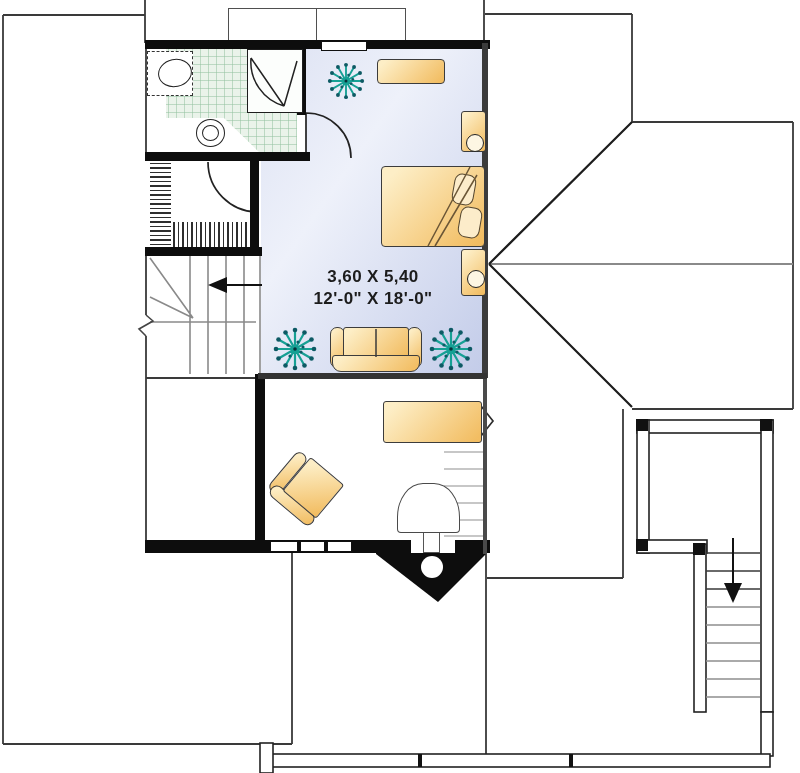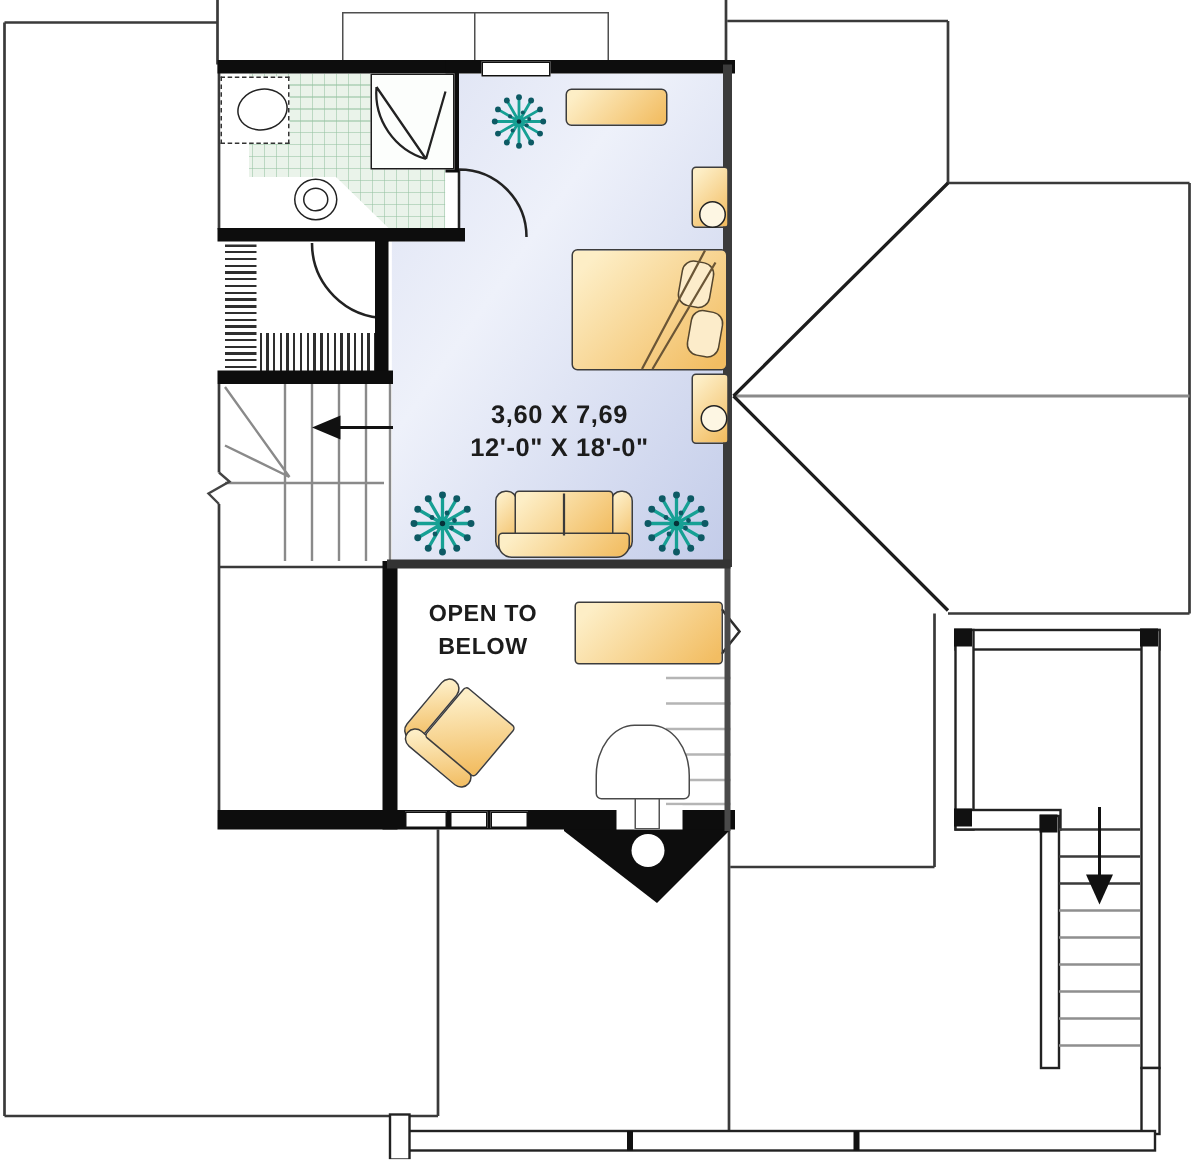--- a/index.html
+++ b/index.html
@@ -177,21 +177,17 @@
     <use href="#plantSym" transform="translate(451,349)"></use>
     <use href="#plantSym" transform="translate(346,81) scale(0.85)"></use>
     <g stroke="#222" stroke-width="1.5" fill="none">
       <path d="M251,58 L284,106 M297,61 L284,106 M251,58 A46,46 0 0 0 284,106"></path>
     </g>
     <path d="M470,167 L428,246 M477,175 L435,246" stroke="#6b5636" stroke-width="1.5" fill="none"></path>
     <path d="M376,329 V357" stroke="#3a3a3a" stroke-width="1.5" fill="none"></path>
   </svg>
 
   <div class="txt" style="left:297px;top:266px;width:152px;font-size:17px;line-height:22px;z-index:10;">
-    <div>3,60 X 7,69</div>
+    <div>3,60 X 5,40</div>
     <div>12'-0" X 18'-0"</div>
-  </div>
-  <div class="txt" style="left:272px;top:399px;width:100px;font-size:15.5px;line-height:22px;z-index:10;">
-    <div>OPEN TO</div>
-    <div>BELOW</div>
   </div>
 
 </div>
 
 </body></html>

